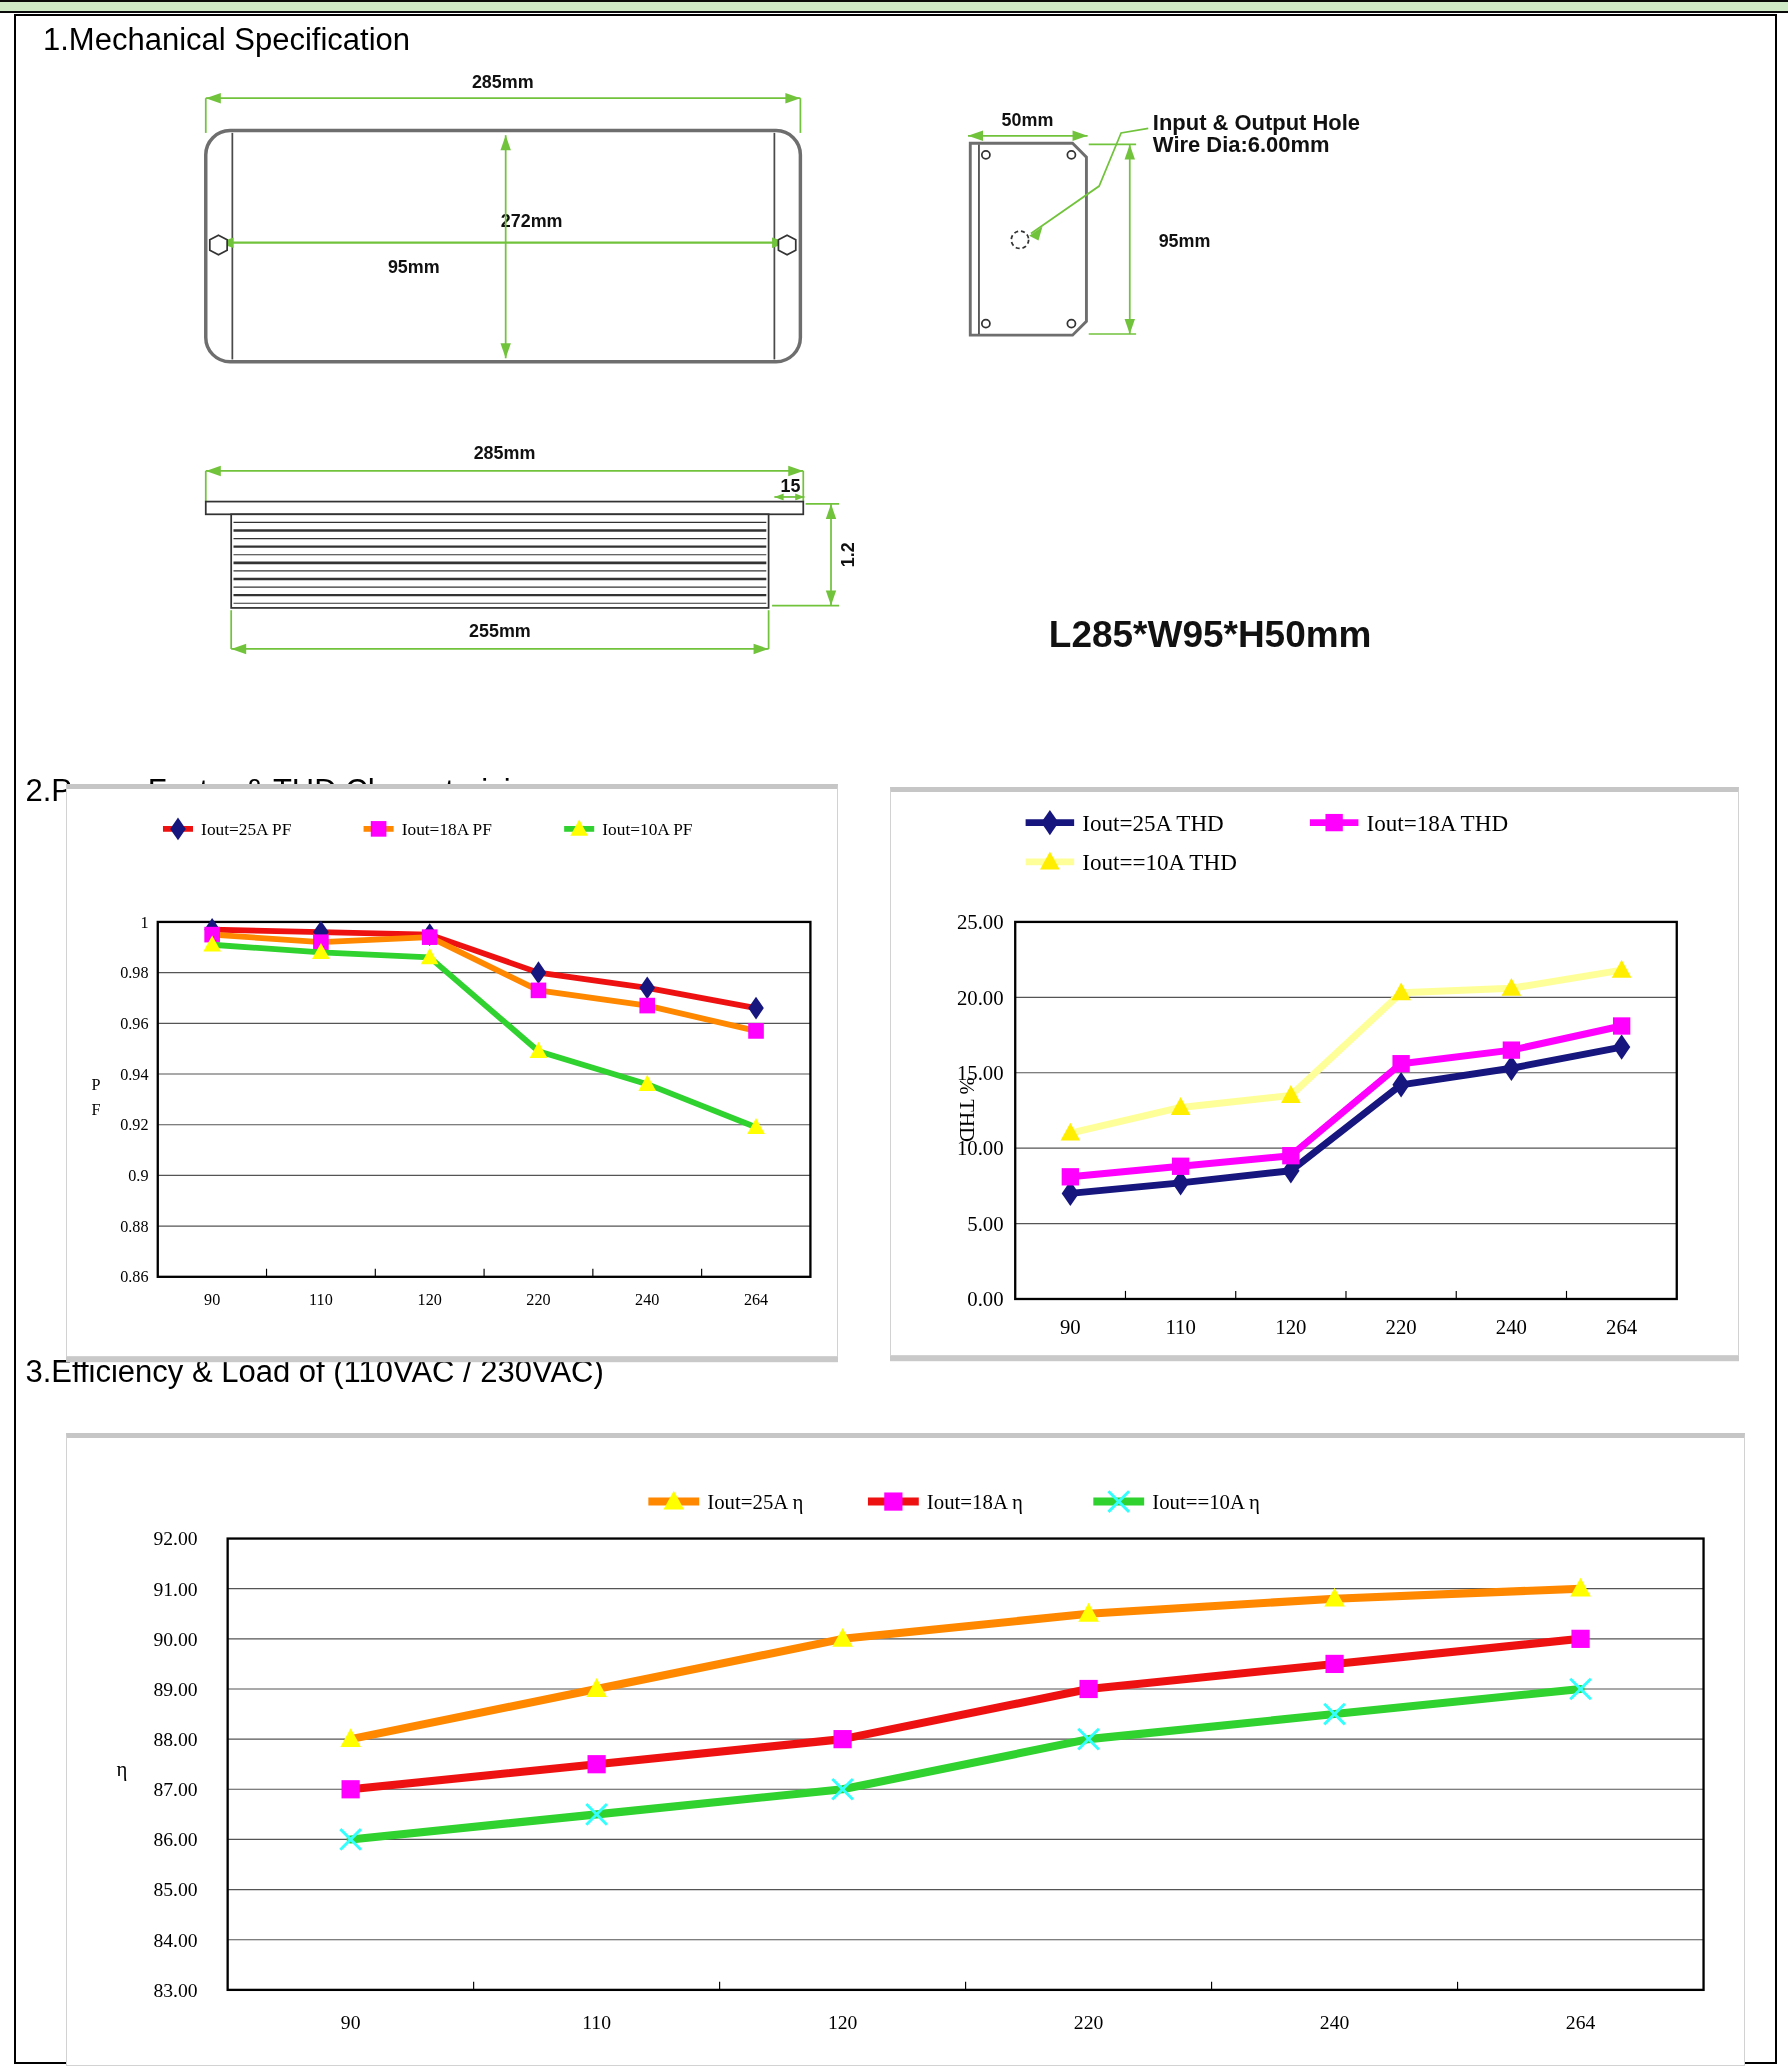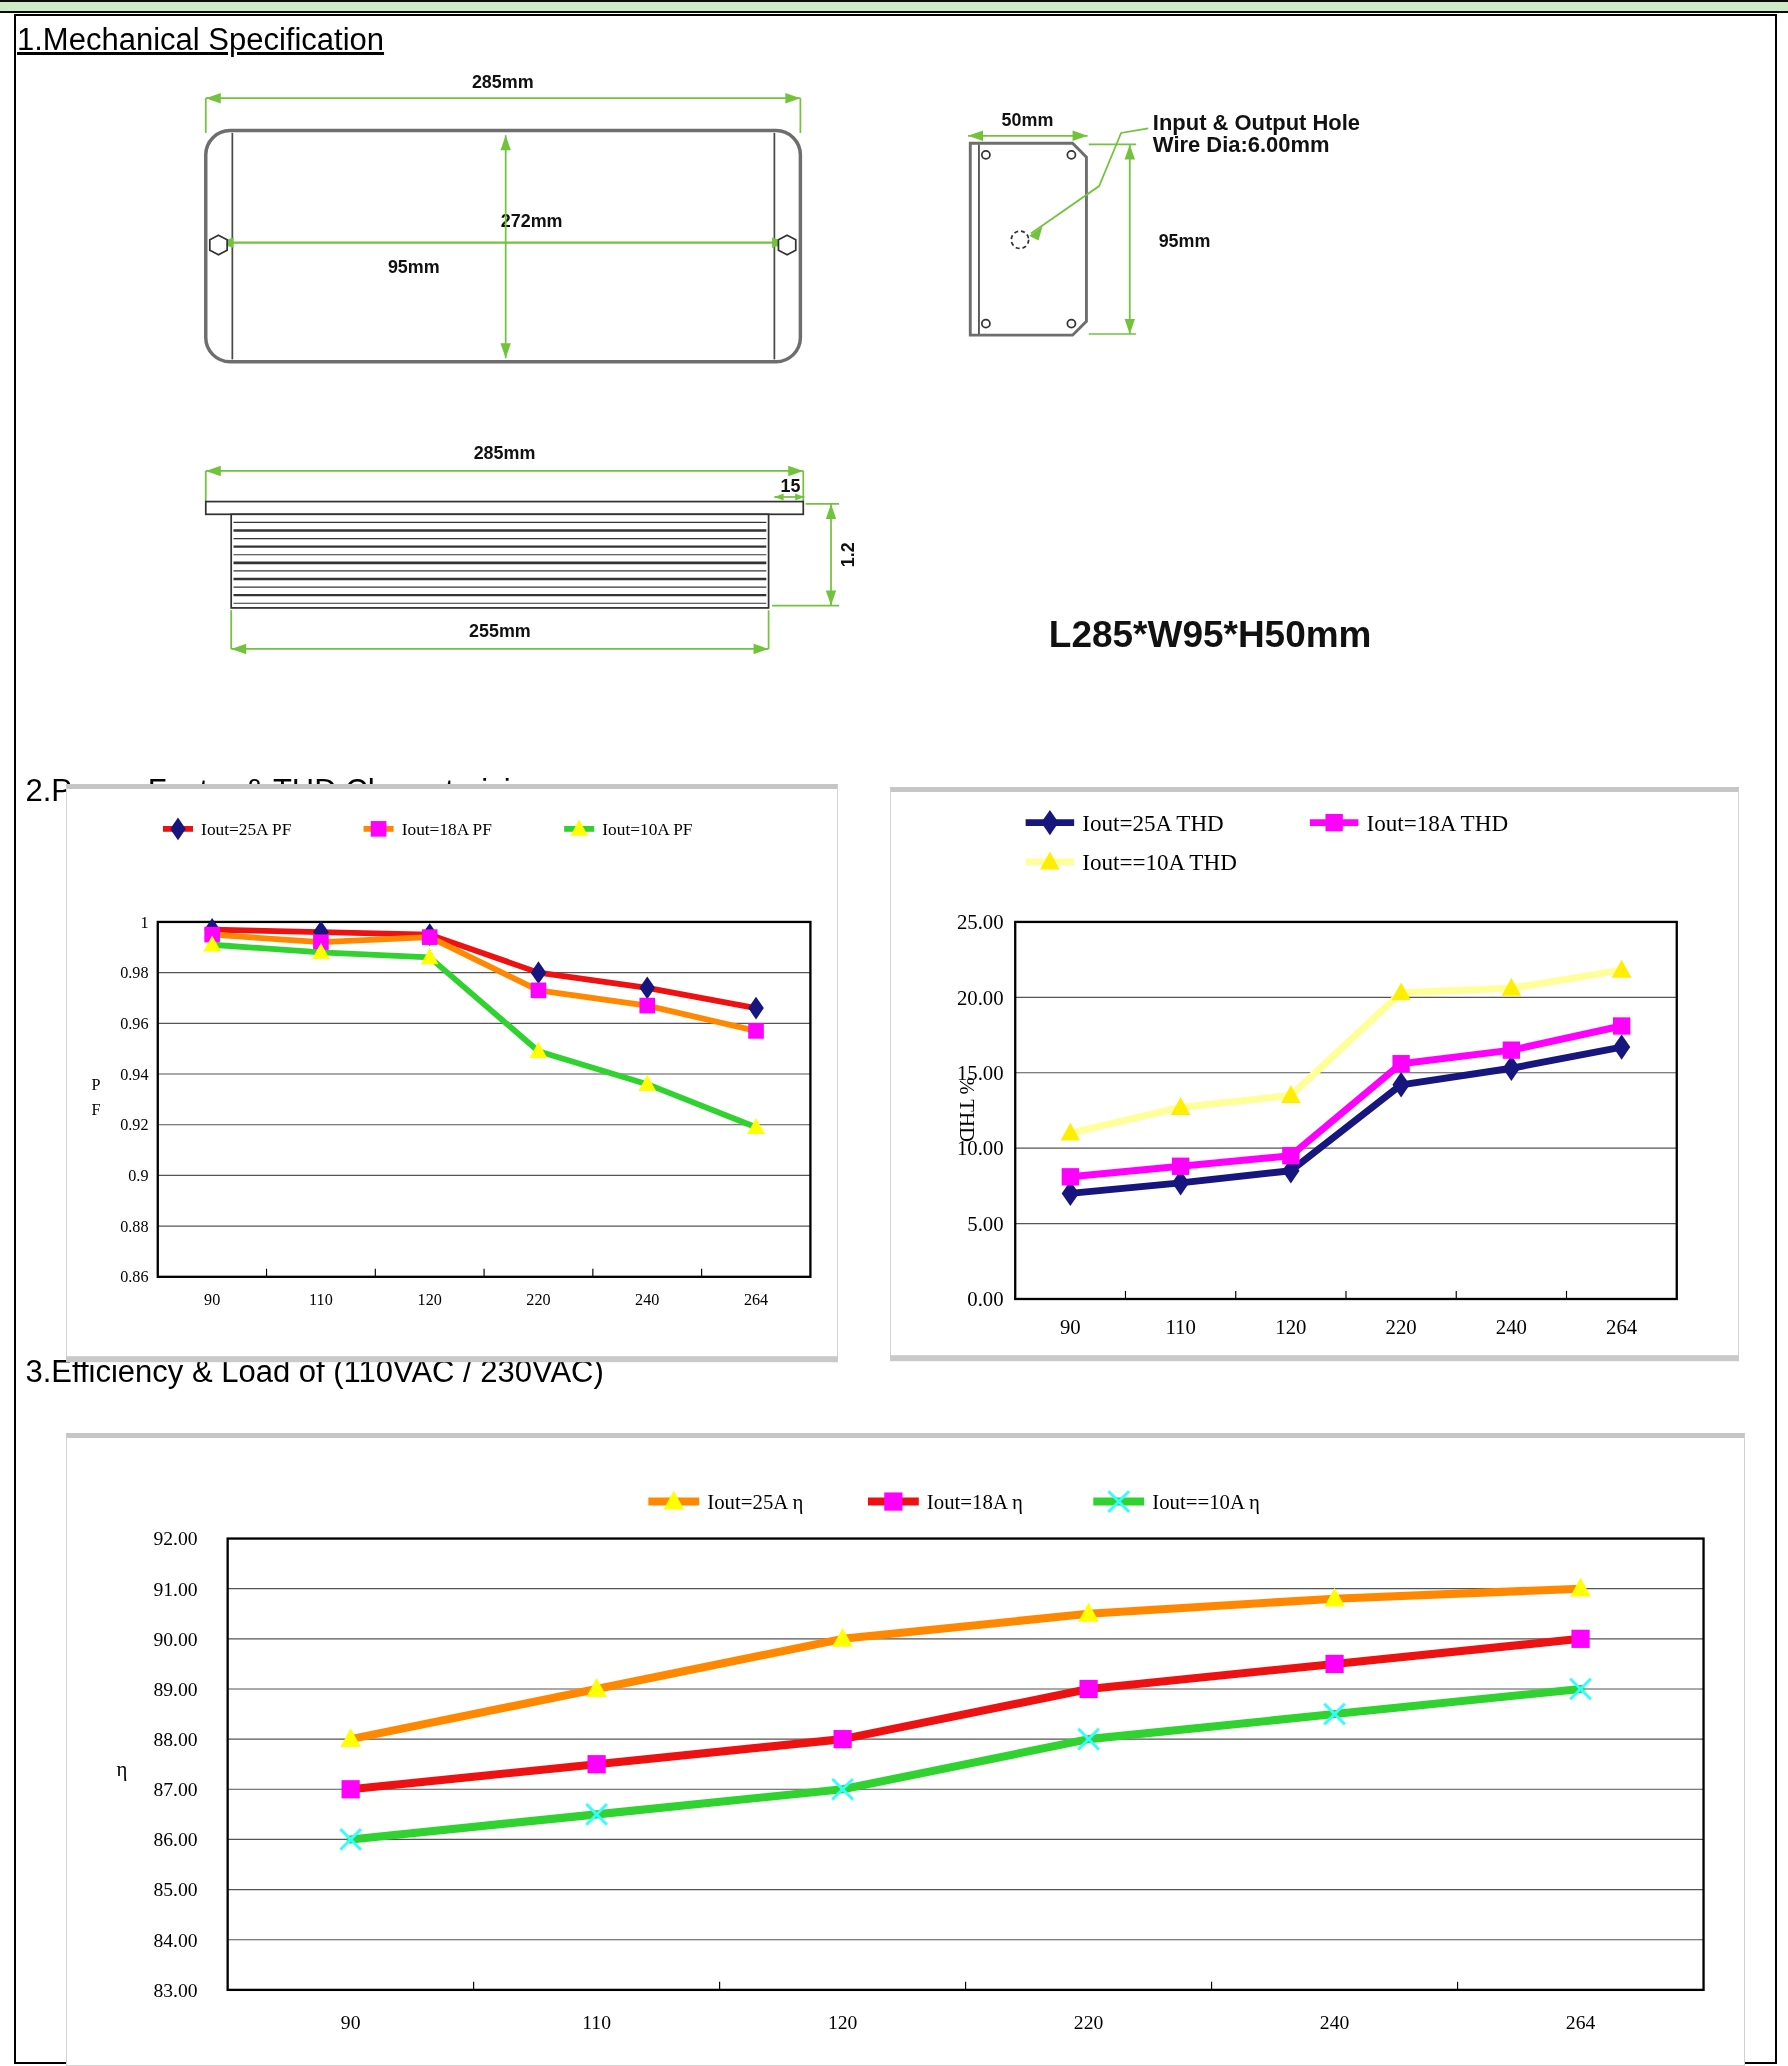--- a/index.html
+++ b/index.html
@@ -14,21 +14,21 @@
   .dimlabel{font-family:"Liberation Sans",sans-serif;font-weight:bold;font-size:31px;fill:#111;}
   .biglabel{font-family:"Liberation Sans",sans-serif;font-weight:bold;font-size:64px;fill:#111;}
   .annot{font-family:"Liberation Sans",sans-serif;font-weight:bold;font-size:38px;fill:#111;}
 </style>
 </head>
 <body>
 
 <div class="topbar"></div>
 <div class="frame"></div>
 
-<div class="title" style="left:17px;top:22px;text-decoration:underline;">1.Mechanical Specification</div>
+<div class="title" style="left:43px;top:22px;">1.Mechanical Specification</div>
 <div class="title" style="left:25.4px;top:773px;">2.Power Factor &amp; THD Characterisics</div>
 <div class="title" style="left:25.4px;top:1354px;">3.Efficiency &amp; Load of (110VAC / 230VAC)</div>
 
 <svg class="mech" width="1788" height="757" viewBox="0 0 3094 1310">
   <g>
 
     <line x1="356" y1="170" x2="1385" y2="170" stroke="#72c33c" stroke-width="3"></line>
     <line x1="356" y1="170" x2="356" y2="230" stroke="#72c33c" stroke-width="3"></line>
     <line x1="1385" y1="170" x2="1385" y2="230" stroke="#72c33c" stroke-width="3"></line>
     <polygon points="356,170 382,161 382,179" fill="#72c33c"></polygon>

